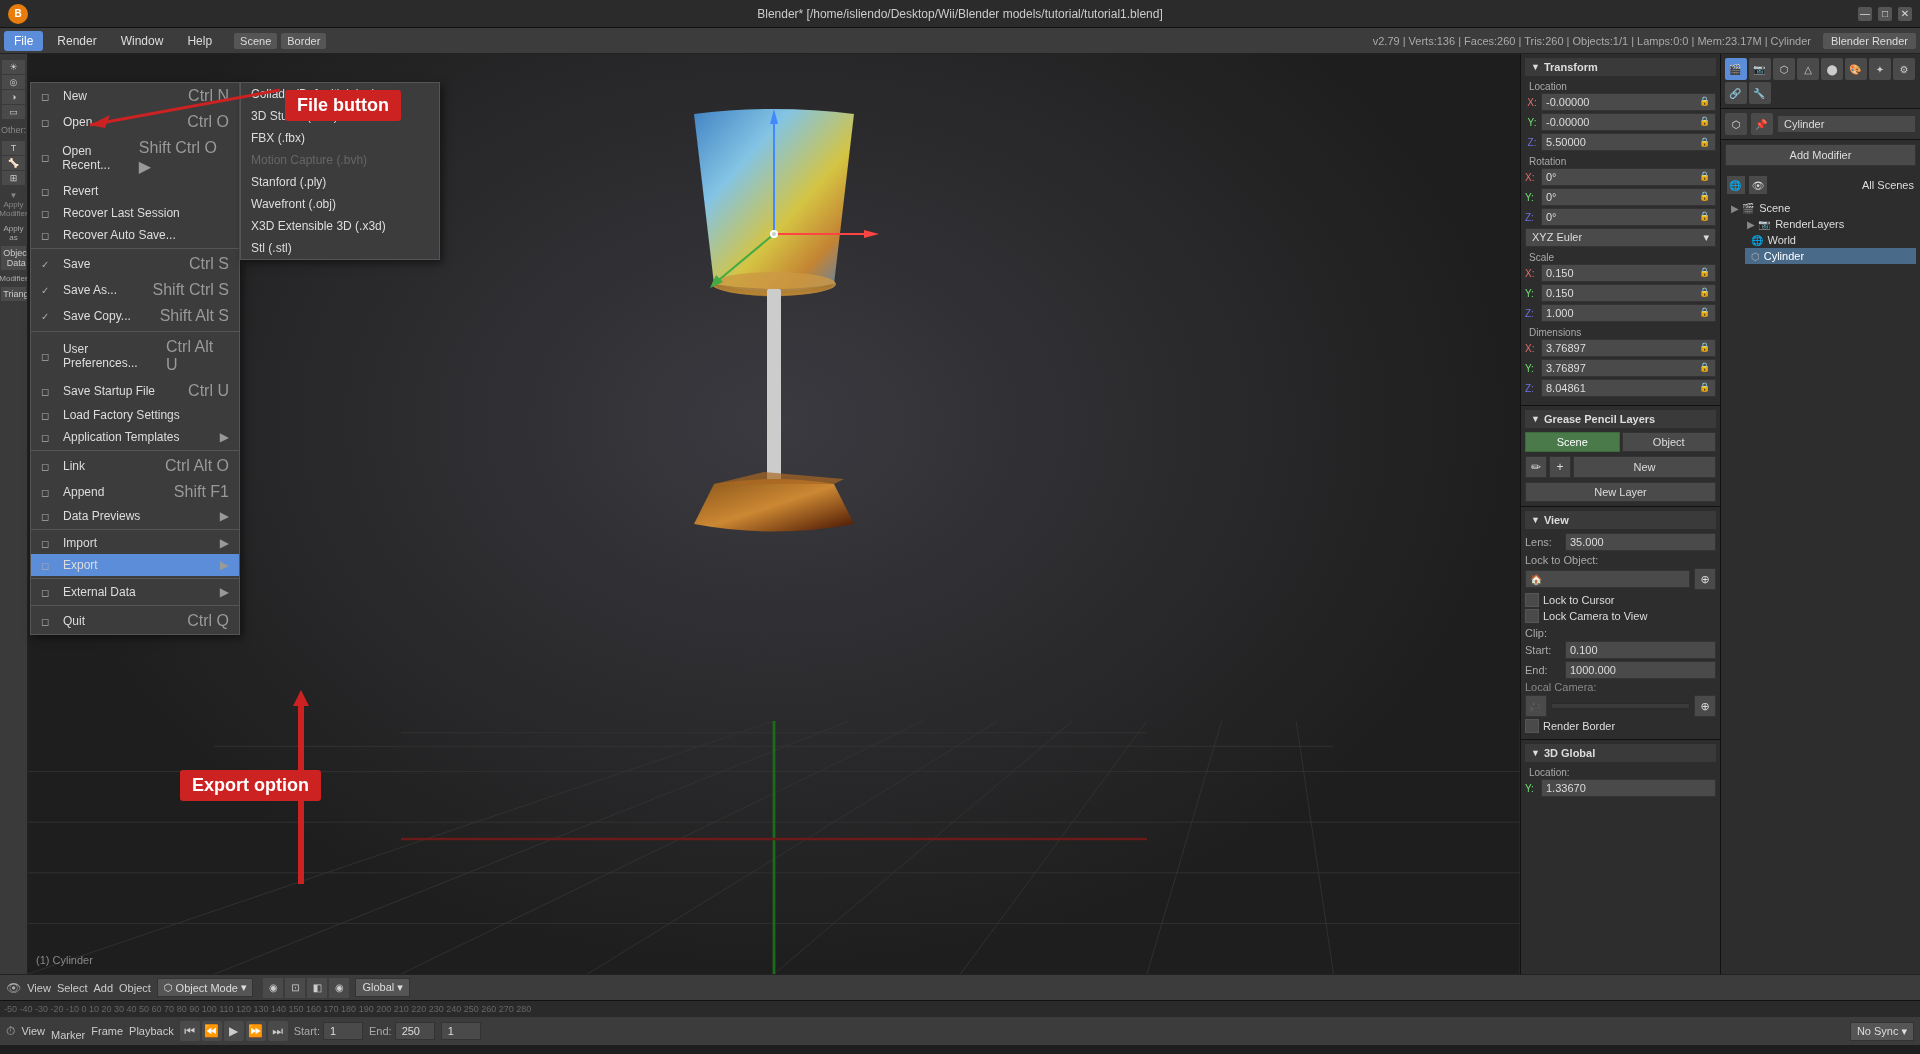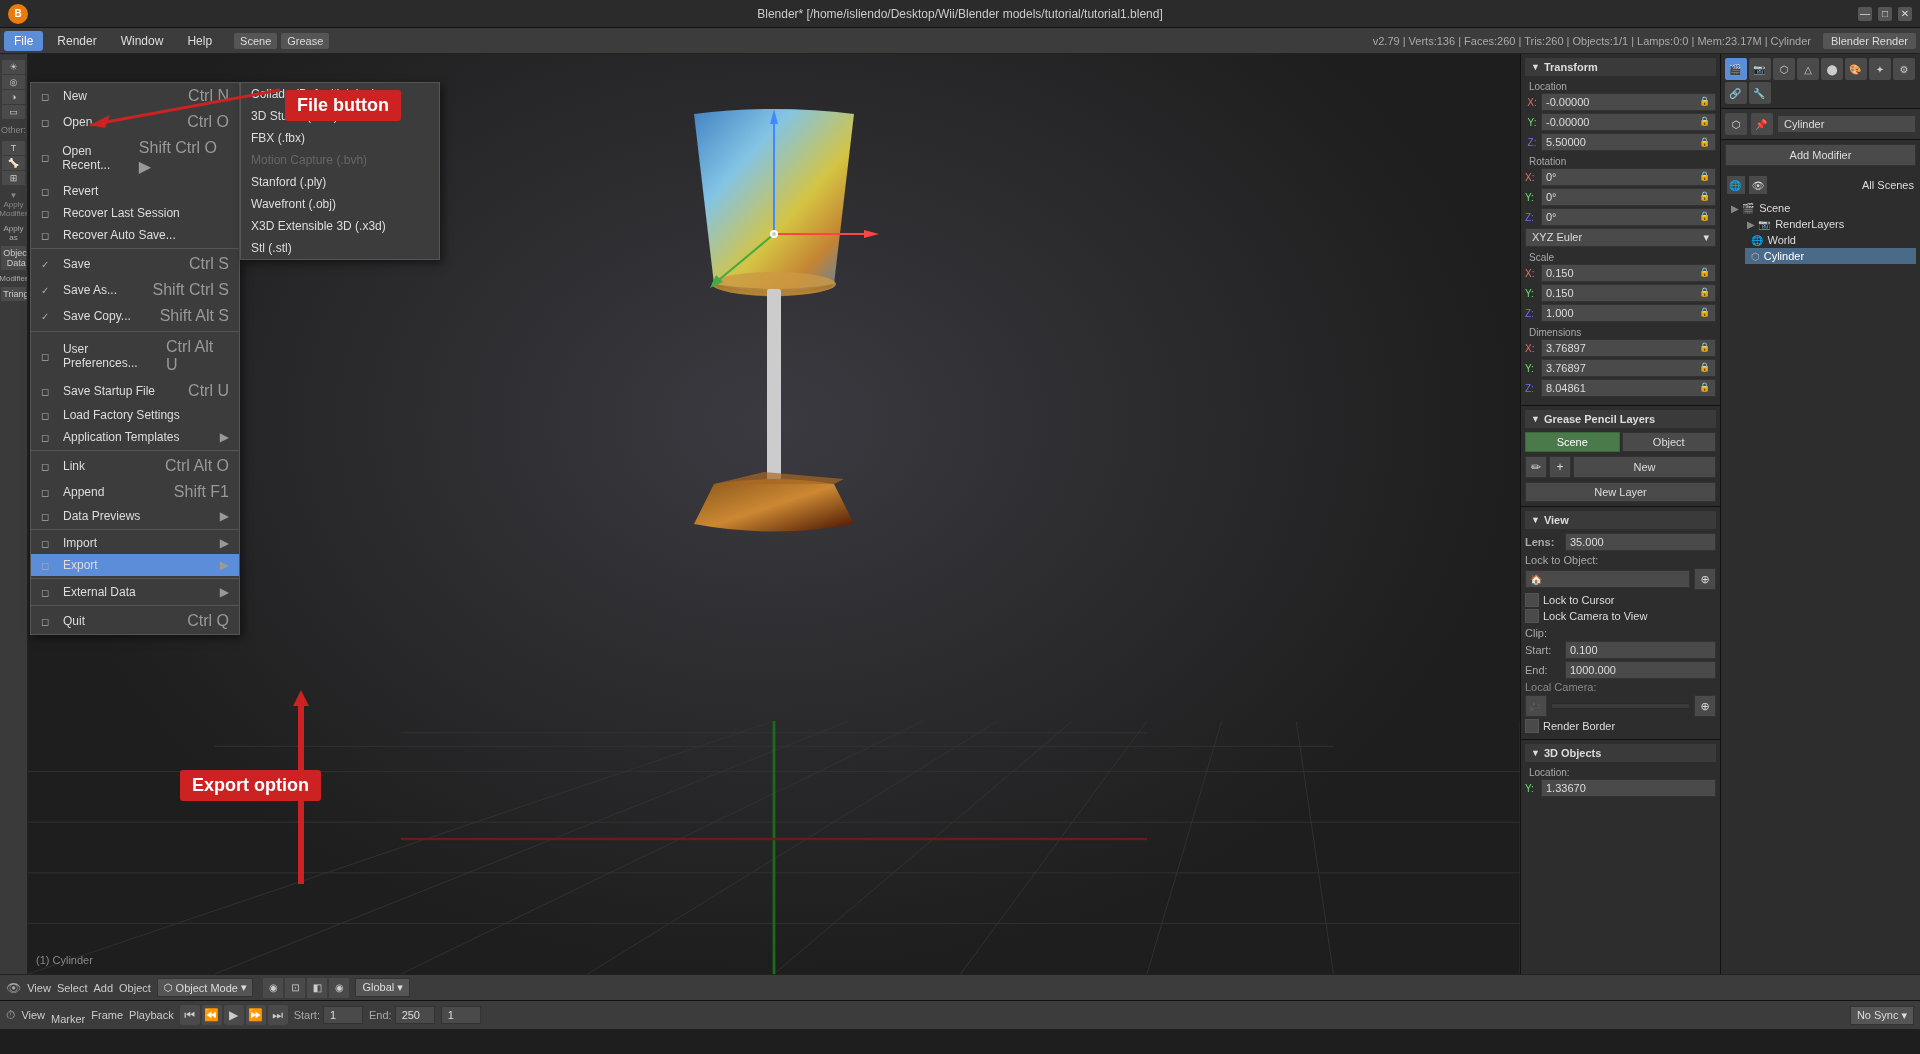--- a/index.html
+++ b/index.html
@@ -248,21 +248,21 @@
 
   <div style="position:relative; z-index:100;">
 
     <div id="menubar">
       <div class="menu-item active">File</div>
       <div class="menu-item">Render</div>
       <div class="menu-item">Window</div>
       <div class="menu-item">Help</div>
       <div style="margin-left:8px; display:flex; align-items:center; gap:4px;">
         <div style="background:#555; padding:2px 6px; font-size:11px; border-radius:2px; color:#ddd;">Scene</div>
-        <div style="background:#555; padding:2px 6px; font-size:11px; border-radius:2px; color:#ddd;">Grease</div>
+        <div style="background:#555; padding:2px 6px; font-size:11px; border-radius:2px; color:#ddd;">Border</div>
       </div>
       <div style="margin-left:auto; display:flex; align-items:center;">
         <span style="color:#aaa; font-size:11px;">v2.79 | Verts:136 | Faces:260 | Tris:260 | Objects:1/1 | Lamps:0:0 | Mem:23.17M | Cylinder</span>
       </div>
       <div style="margin-left:8px; background:#555; padding:2px 8px; font-size:11px; border-radius:2px; color:#ddd;">Blender Render</div>
     </div>
 
     <div id="file-dropdown">
       <div class="dropdown-item">
         <span class="item-icon">◻</span>
@@ -615,21 +615,21 @@
             </div>
             <button style="width:100%; background:#4a4a4a; border:1px solid #333; color:#ddd; padding:3px; font-size:11px; cursor:pointer;">New Layer</button>
           </div>
 
           <div style="padding:4px; border-top:1px solid #111;">
             <div style="background:#3a3a3a; padding:3px 6px; font-size:11px; font-weight:bold; color:#ddd; display:flex; align-items:center; gap:4px; margin-bottom:4px;">
               <span style="font-size:9px;">▼</span>
               <span>View</span>
             </div>
             <div style="display:flex; align-items:center; margin-bottom:3px;">
-              <span style="width:40px; color:#aaa; font-size:11px;font-weight:bold;">Lens:</span>
+              <span style="width:40px; color:#aaa; font-size:11px;">Lens:</span>
               <div style="flex:1; background:#4a4a4a; border:1px solid #333; color:#ddd; padding:2px 4px; font-size:11px;">
                 <span>35.000</span>
               </div>
             </div>
             <div style="font-size:11px; color:#aaa; margin-bottom:2px;">Lock to Object:</div>
             <div style="display:flex; align-items:center; margin-bottom:3px; gap:4px;">
               <div style="flex:1; background:#4a4a4a; border:1px solid #333; color:#ddd; padding:2px 4px; font-size:11px;">
                 <span style="color:#aaa; font-size:10px;">🏠</span>
               </div>
               <div style="width:22px; height:22px; background:#4a4a4a; border:1px solid #333; display:flex; align-items:center; justify-content:center; cursor:pointer; font-size:11px; color:#ddd;">⊕</div>
@@ -663,21 +663,21 @@
             </div>
             <div style="display:flex; align-items:center; gap:4px; margin-bottom:2px;">
               <div style="width:14px; height:14px; background:#4a4a4a; border:1px solid #555;"></div>
               <span style="font-size:11px; color:#ddd;">Render Border</span>
             </div>
           </div>
 
           <div style="padding:4px; border-top:1px solid #111;">
             <div style="background:#3a3a3a; padding:3px 6px; font-size:11px; font-weight:bold; color:#ddd; display:flex; align-items:center; gap:4px; margin-bottom:4px;">
               <span style="font-size:9px;">▼</span>
-              <span>3D Objects</span>
+              <span>3D Global</span>
             </div>
             <div style="font-size:10px; color:#aaa; padding:1px 4px;">Location:</div>
             <div style="display:flex; align-items:center; margin-bottom:2px; gap:2px;">
               <span style="width:14px; color:#70e070; font-size:10px;">Y:</span>
               <div style="flex:1; background:#4a4a4a; border:1px solid #333; color:#ddd; padding:2px 4px; font-size:11px;">
                 <span>1.33670</span>
               </div>
             </div>
           </div>
         </div>
@@ -770,20 +770,23 @@
         <div style="background:#555; border:1px solid #333; color:#ddd; padding:2px 6px; font-size:11px; cursor:pointer;">
           <span>Global</span>
           <span>▾</span>
         </div>
       </div>
     </div>
   </div>
 
   <div id="timeline-area" style="height:54px; background:#1e1e1e; display:flex; flex-direction:column; border-top:1px solid #111;">
 
+    <div style="height:16px; background:#2a2a2a; display:flex; align-items:center; padding:0 4px; font-size:10px; color:#888; overflow:hidden; gap:0;">
+      <span style="margin-right:auto; font-size:9px; color:#666;">-50 -40 -30 -20 -10 0 10 20 30 40 50 60 70 80 90 100 110 120 130 140 150 160 170 180 190 200 210 220 230 240 250 260 270 280</span>
+    </div>
 
     <div style="height:28px; background:#3c3c3c; display:flex; align-items:center; padding:0 6px; gap:6px;">
       <div style="display:flex; align-items:center; gap:2px;">
         <span style="font-size:12px; color:#aaa;">⏱</span>
       </div>
       <span style="font-size:11px; color:#ccc; cursor:pointer;">View</span>
       <span style="font-size:11px; color:#ccc; cursor:pointer;margin-top:8px;">Marker</span>
       <span style="font-size:11px; color:#ccc; cursor:pointer;">Frame</span>
       <span style="font-size:11px; color:#ccc; cursor:pointer;">Playback</span>
       <div style="display:flex; gap:2px;">

